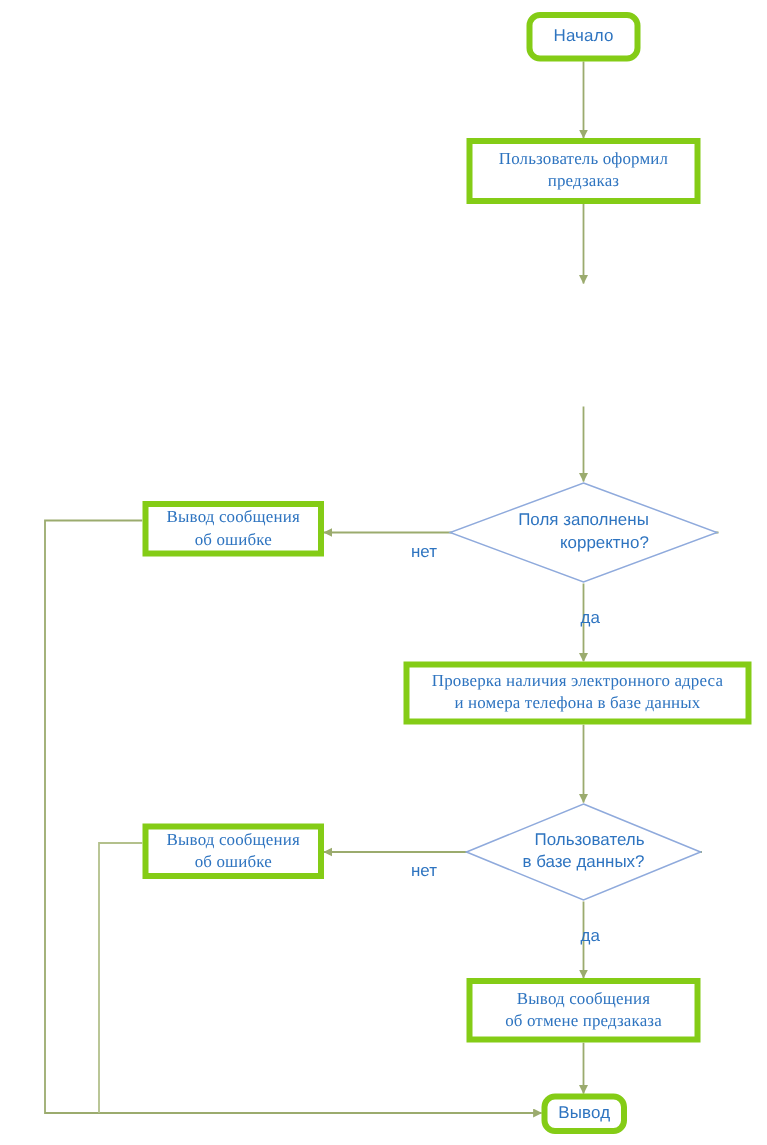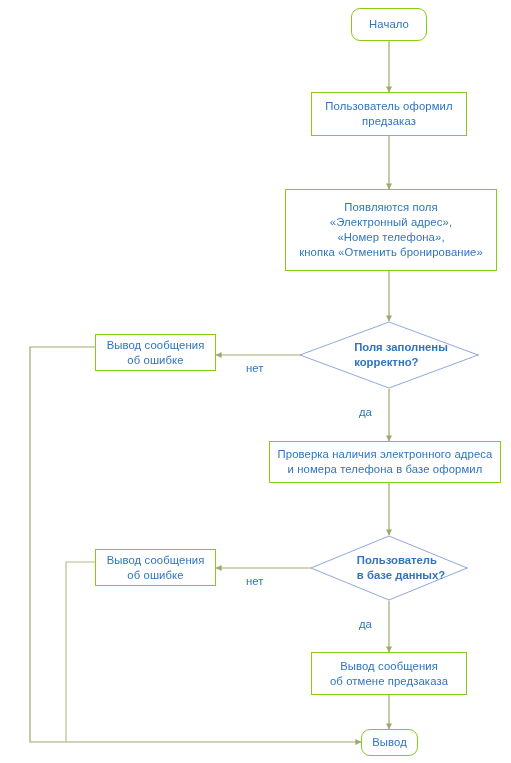--- a/index.html
+++ b/index.html
@@ -33,60 +33,60 @@
     box-sizing: border-box;
     display: flex;
     align-items: center;
     justify-content: center;
     text-align: center;
     color: #2e74c0;
     font-size: 11.3px;
     line-height: 15px;
     letter-spacing: 0.1px;
     background: #ffffff;
-    border: 1px solid #84cc16;
+    border: 4px solid #84cc16;
     white-space: pre-line;
     z-index: 2;
   }
   .node.terminator {
     border-radius: 9px;
   }
-  .node.process { border-radius: 0; }
+  .node.process { border-radius: 0; font-family: Liberation Serif, serif; }
 
   .diamond-wrap {
     position: absolute;
     z-index: 2;
   }
   .diamond-wrap svg {
     position: absolute;
     left: 0; top: 0;
   }
   .diamond-label {
     position: absolute;
-    left: 12px; top: 0;
+    left: 0; top: 0;
     width: 100%;
     height: 100%;
     display: flex;
     align-items: center;
     justify-content: center;
-    text-align: left;
+    text-align: right;
     color: #2e74c0;
     font-size: 11.3px;
     line-height: 15px;
     white-space: pre-line;
-    font-weight: bold;
   }
   .edge-label {
     position: absolute;
     color: #2e74c0;
     font-size: 11.3px;
     line-height: 14px;
     background: transparent;
     z-index: 3;
     white-space: nowrap;
+    margin-left: 28px;
   }
 </style>
 </head>
 <body>
 
 <div id="flow-root">
 
   <svg class="connectors" viewBox="0 0 511 763" width="511" height="763">
     <defs>
       <marker id="arrow" markerWidth="8" markerHeight="8" refX="5.6" refY="3" orient="auto" markerUnits="userSpaceOnUse">
@@ -125,43 +125,37 @@
 
   <div class="node terminator" style="left:351px; top:8px; width:76px; height:33px;">
     <span>Начало</span>
   </div>
 
   <div class="node process" style="left:311px; top:92px; width:156px; height:44px;">
     <span>Пользователь оформил
 предзаказ</span>
   </div>
 
-  <div class="node process" style="left:285px; top:189px; width:212px; height:82px;">
-    <span>Появляются поля
-«Электронный адрес»,
-«Номер телефона»,
-кнопка «Отменить бронирование»</span>
-  </div>
 
   <div class="diamond-wrap" style="left:299px; top:321px; width:180px; height:68px;">
     <svg width="180" height="68" viewBox="0 0 180 68">
       <polygon points="90,1 179,34 90,67 1,34" fill="#ffffff" stroke="#8faadc" stroke-width="1"></polygon>
     </svg>
     <div class="diamond-label">Поля заполнены
 корректно?</div>
   </div>
 
   <div class="node process" style="left:95px; top:334px; width:121px; height:37px;">
     <span>Вывод сообщения
 об ошибке</span>
   </div>
 
   <div class="node process" style="left:269px; top:441px; width:232px; height:42px;">
     <span>Проверка наличия электронного адреса
-и номера телефона в базе оформил</span>
+и номера телефона в базе данных</span>
   </div>
 
   <div class="diamond-wrap" style="left:310px; top:535px; width:158px; height:66px;">
     <svg width="158" height="66" viewBox="0 0 158 66">
       <polygon points="79,1 157,33 79,65 1,33" fill="#ffffff" stroke="#8faadc" stroke-width="1"></polygon>
     </svg>
     <div class="diamond-label">Пользователь
 в базе данных?</div>
   </div>
 

